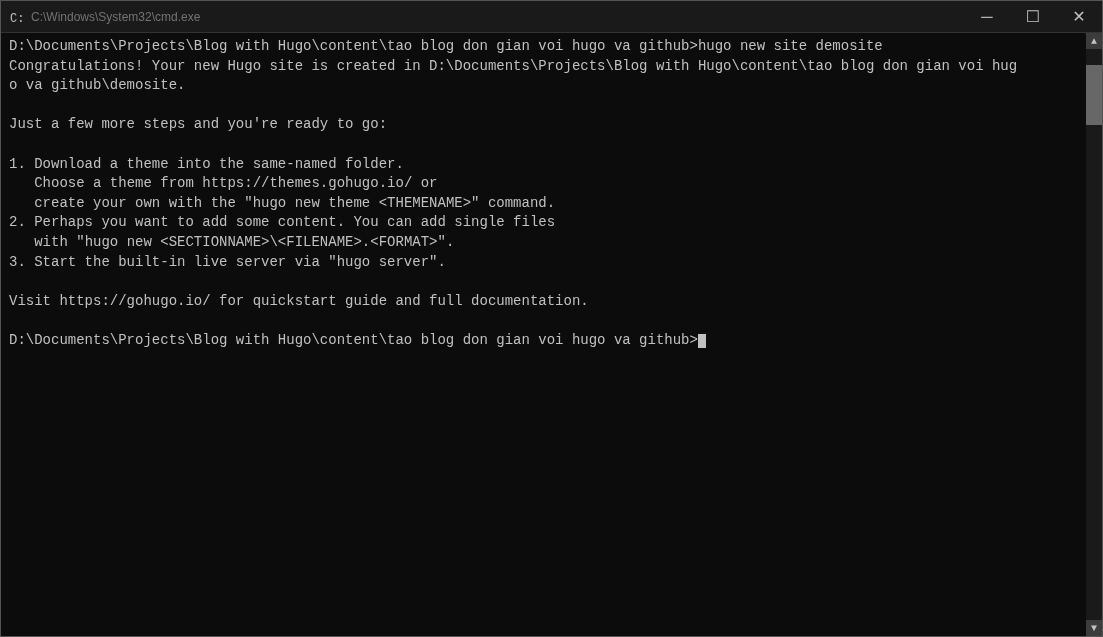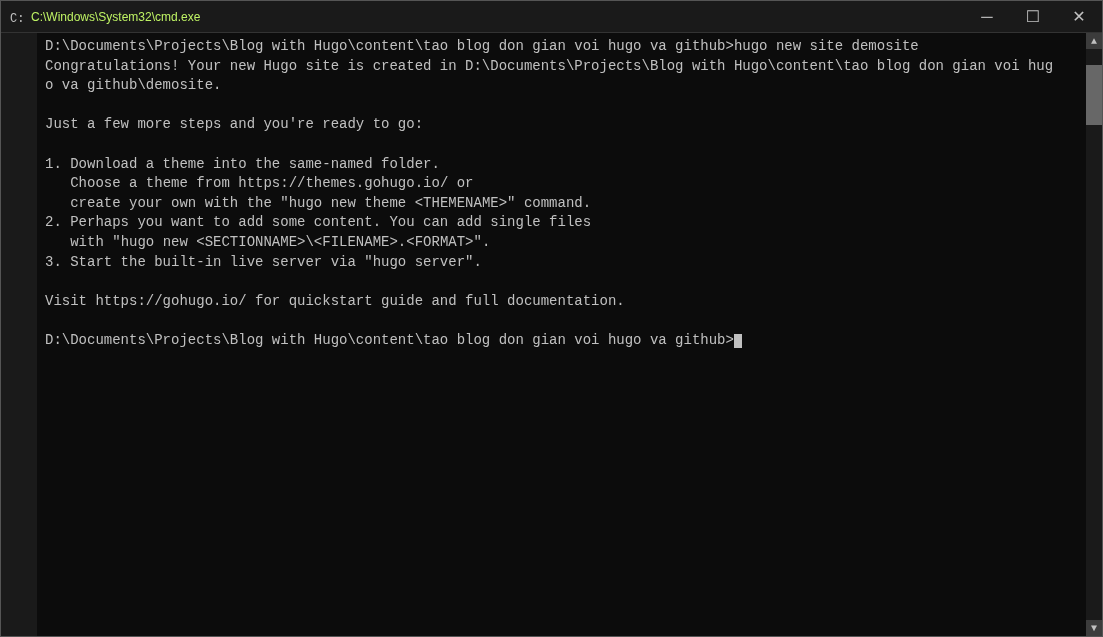--- a/index.html
+++ b/index.html
@@ -48,21 +48,21 @@
       align-items: center;
       justify-content: center;
     }
 
     .titlebar-icon svg {
       width: 16px;
       height: 16px;
     }
 
     .titlebar-title {
-      color: #bef264;
+      color: #737373;
       font-size: 12px;
       font-family: 'Segoe UI', Arial, sans-serif;
     }
 
     .titlebar-controls {
       display: flex;
       height: 32px;
     }
 
     .titlebar-btn {
@@ -77,21 +77,20 @@
       cursor: pointer;
       background: transparent;
       border: none;
       outline: none;
     }
 
     .content-area {
       display: flex;
       flex: 1;
       overflow: hidden;
-      padding-left: 36px;
     }
 
     .terminal {
       flex: 1;
       background: #0c0c0c;
       padding: 4px 8px;
       overflow-y: auto;
       color: #c0c0c0;
       font-size: 14px;
       font-family: 'Courier New', Courier, monospace;

